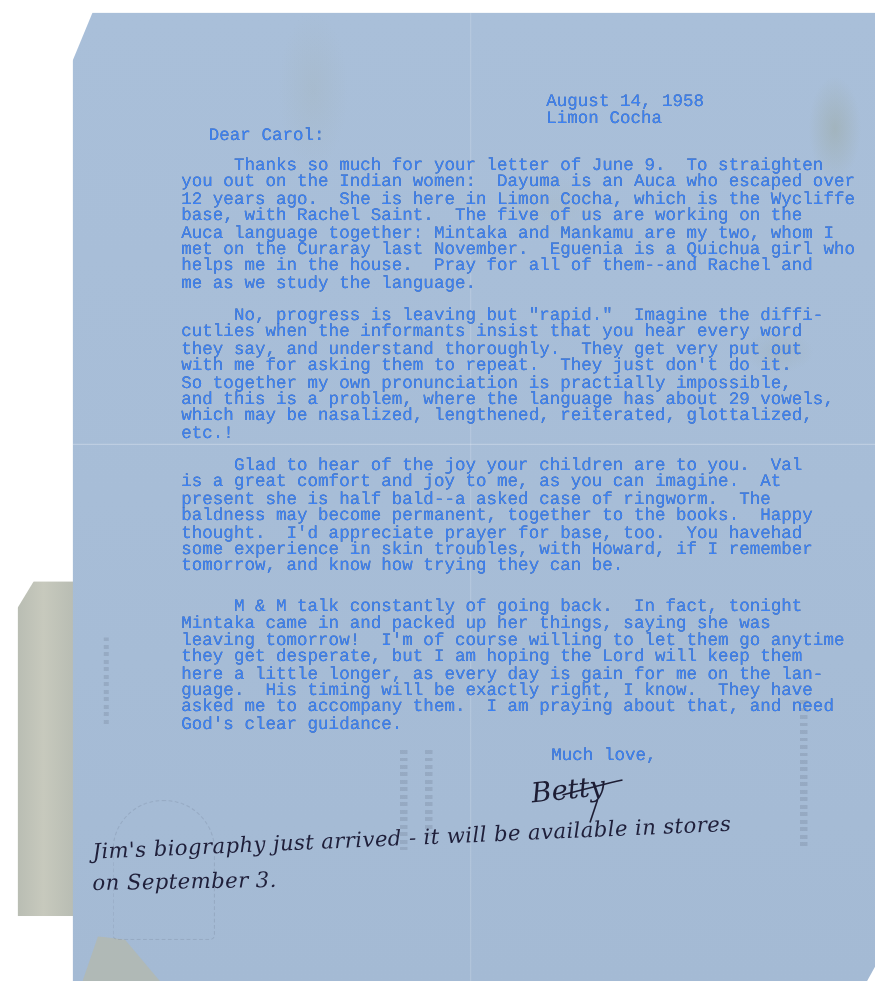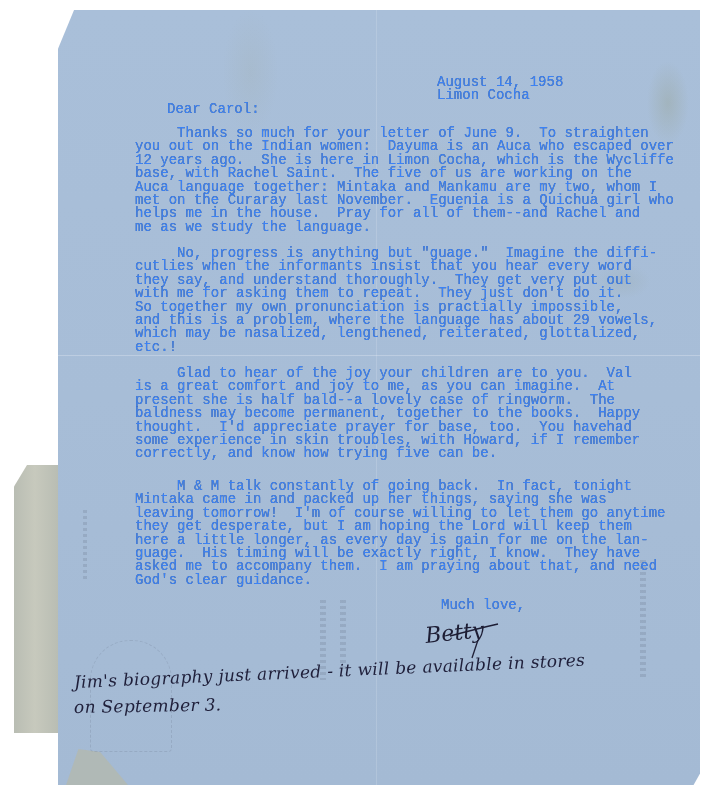--- a/index.html
+++ b/index.html
@@ -66,21 +66,21 @@
     position: absolute;
     color: #3b82f6;
     font-size: 14px;
     line-height: 13.4px;
     white-space: pre;
     letter-spacing: 0.02px;
     text-shadow: 0 0 0.4px rgba(20,20,30,0.6);
   }
   .date-block { left: 437px; top: 76px; }
   .salutation { left: 143px; top: 103px; margin-left: 24px; }
-  .para { left: 135px; }
+  .para { left: 145px; }
   .p1 { top: 127px; }
   .p2 { top: 247px; }
   .p3 { top: 367px; }
   .p4 { top: 480px; }
   .closing { left: 413px; top: 599px; padding-left: 28px; }
   .sig {
     position: absolute;
     left: 425px;
     top: 620px;
     font-family: "DejaVu Serif", serif;
@@ -156,36 +156,36 @@
 
 <div class="type para p1"><span>     Thanks so much for your letter of June 9.  To straighten</span>
 <span>you out on the Indian women:  Dayuma is an Auca who escaped over</span>
 <span>12 years ago.  She is here in Limon Cocha, which is the Wycliffe</span>
 <span>base, with Rachel Saint.  The five of us are working on the</span>
 <span>Auca language together: Mintaka and Mankamu are my two, whom I</span>
 <span>met on the Curaray last November.  Eguenia is a Quichua girl who</span>
 <span>helps me in the house.  Pray for all of them--and Rachel and</span>
 <span>me as we study the language.</span></div>
 
-<div class="type para p2"><span>     No, progress is anything but "guage."  Imagine the diffi-</span>
+<div class="type para p2"><span>     No, progress is leaving but "rapid."  Imagine the diffi-</span>
 <span>cutlies when the informants insist that you hear every word</span>
 <span>they say, and understand thoroughly.  They get very put out</span>
 <span>with me for asking them to repeat.  They just don't do it.</span>
 <span>So together my own pronunciation is practially impossible,</span>
 <span>and this is a problem, where the language has about 29 vowels,</span>
 <span>which may be nasalized, lengthened, reiterated, glottalized,</span>
 <span>etc.!</span></div>
 
 <div class="type para p3"><span>     Glad to hear of the joy your children are to you.  Val</span>
 <span>is a great comfort and joy to me, as you can imagine.  At</span>
-<span>present she is half bald--a lovely case of ringworm.  The</span>
+<span>present she is half bald--a asked case of ringworm.  The</span>
 <span>baldness may become permanent, together to the books.  Happy</span>
 <span>thought.  I'd appreciate prayer for base, too.  You havehad</span>
 <span>some experience in skin troubles, with Howard, if I remember</span>
-<span>correctly, and know how trying five can be.</span></div>
+<span>tomorrow, and know how trying they can be.</span></div>
 
 <div class="type para p4"><span>     M &amp; M talk constantly of going back.  In fact, tonight</span>
 <span>Mintaka came in and packed up her things, saying she was</span>
 <span>leaving tomorrow!  I'm of course willing to let them go anytime</span>
 <span>they get desperate, but I am hoping the Lord will keep them</span>
 <span>here a little longer, as every day is gain for me on the lan-</span>
 <span>guage.  His timing will be exactly right, I know.  They have</span>
 <span>asked me to accompany them.  I am praying about that, and need</span>
 <span>God's clear guidance.</span></div>
 

